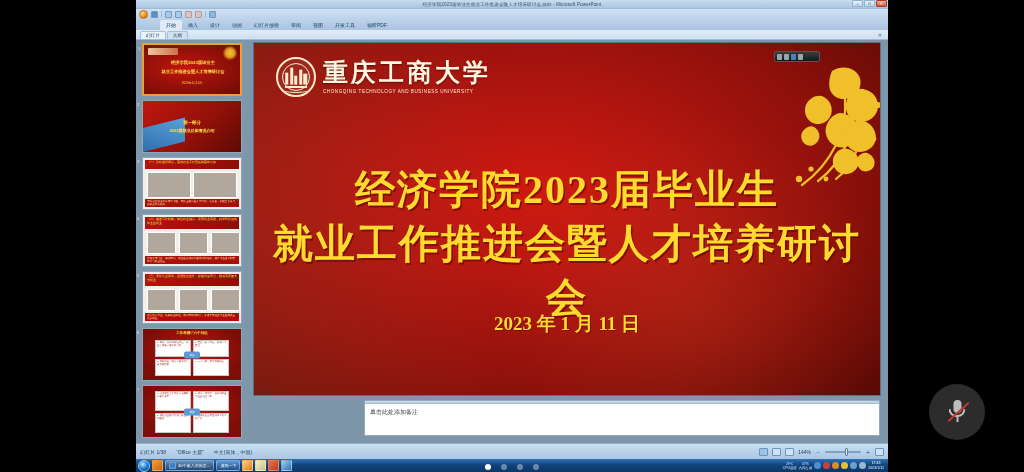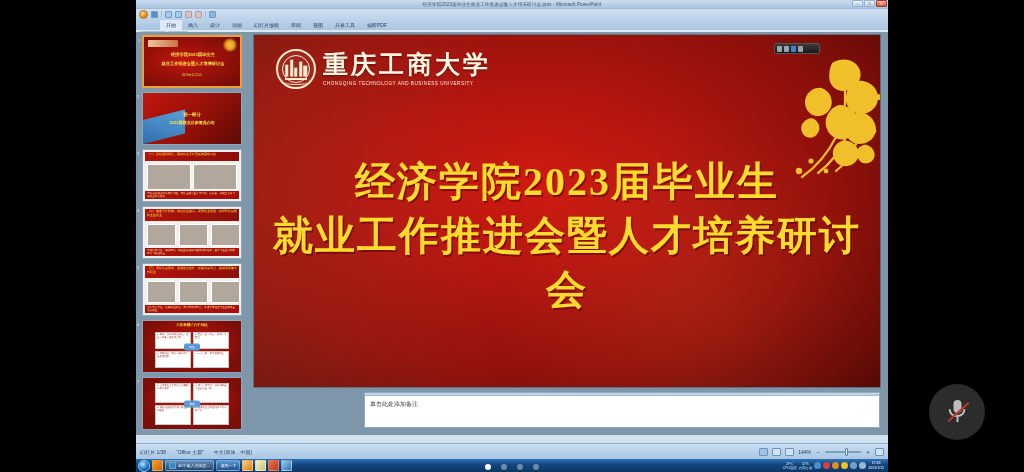--- a/index.html
+++ b/index.html
@@ -44,21 +44,21 @@
   .ribbon { height:10px; background:linear-gradient(to bottom,#dfeaf6,#cfe0f1);
     border-bottom:1px solid #9fbbd7; display:flex; align-items:center;
     padding:0 4px; gap:4px; }
   .outline-tabs { display:flex; gap:1px; }
   .otab { font-size:4.6px; color:#24415f; padding:1px 5px; background:#cfe0f1;
     border:1px solid #a6c0da; border-bottom:none; border-radius:2px 2px 0 0; }
   .otab.active { background:#eaf2fa; }
   .otab-x { margin-left:auto; font-size:5px; color:#4a6480; padding-right:2px; }
 
   
-  .work { position:absolute; left:0; top:32px; width:752px; height:403px;
+  .work { position:absolute; left:0; top:40px; width:752px; height:403px;
     background:#879dad; }
 
   
   .thumbs { position:absolute; left:0; top:0; width:110px; height:403px;
     background:#7f97ab; padding:3px 4px 3px 6px; overflow:hidden; }
   .thumb { position:relative; margin-bottom:4px; width:100px; height:53px;
     border:1px solid #8fa7bb; background:#8b1a10; }
   .thumb.sel { border:2px solid #f0a030; }
   .thumb-num { position:absolute; left:-6px; top:1px; font-size:4px; color:#e8eef4; }
   .t-inner { position:absolute; inset:0; overflow:hidden; }
@@ -425,20 +425,21 @@
               <i></i>
               <i></i>
               <i class="blue"></i>
               <i></i>
             </div>
 
             <div class="s-title">
               <div class="r1">经济学院2023届毕业生</div>
               <div class="r2">就业工作推进会暨人才培养研讨会</div>
             </div>
+            <div class="s-date">2023 年 1 月 11 日</div>
           </div>
         </div>
 
         <div class="notes">
           <div class="notes-grip"></div>
           <div class="notes-text">单击此处添加备注</div>
         </div>
       </div>
     </div>
 

